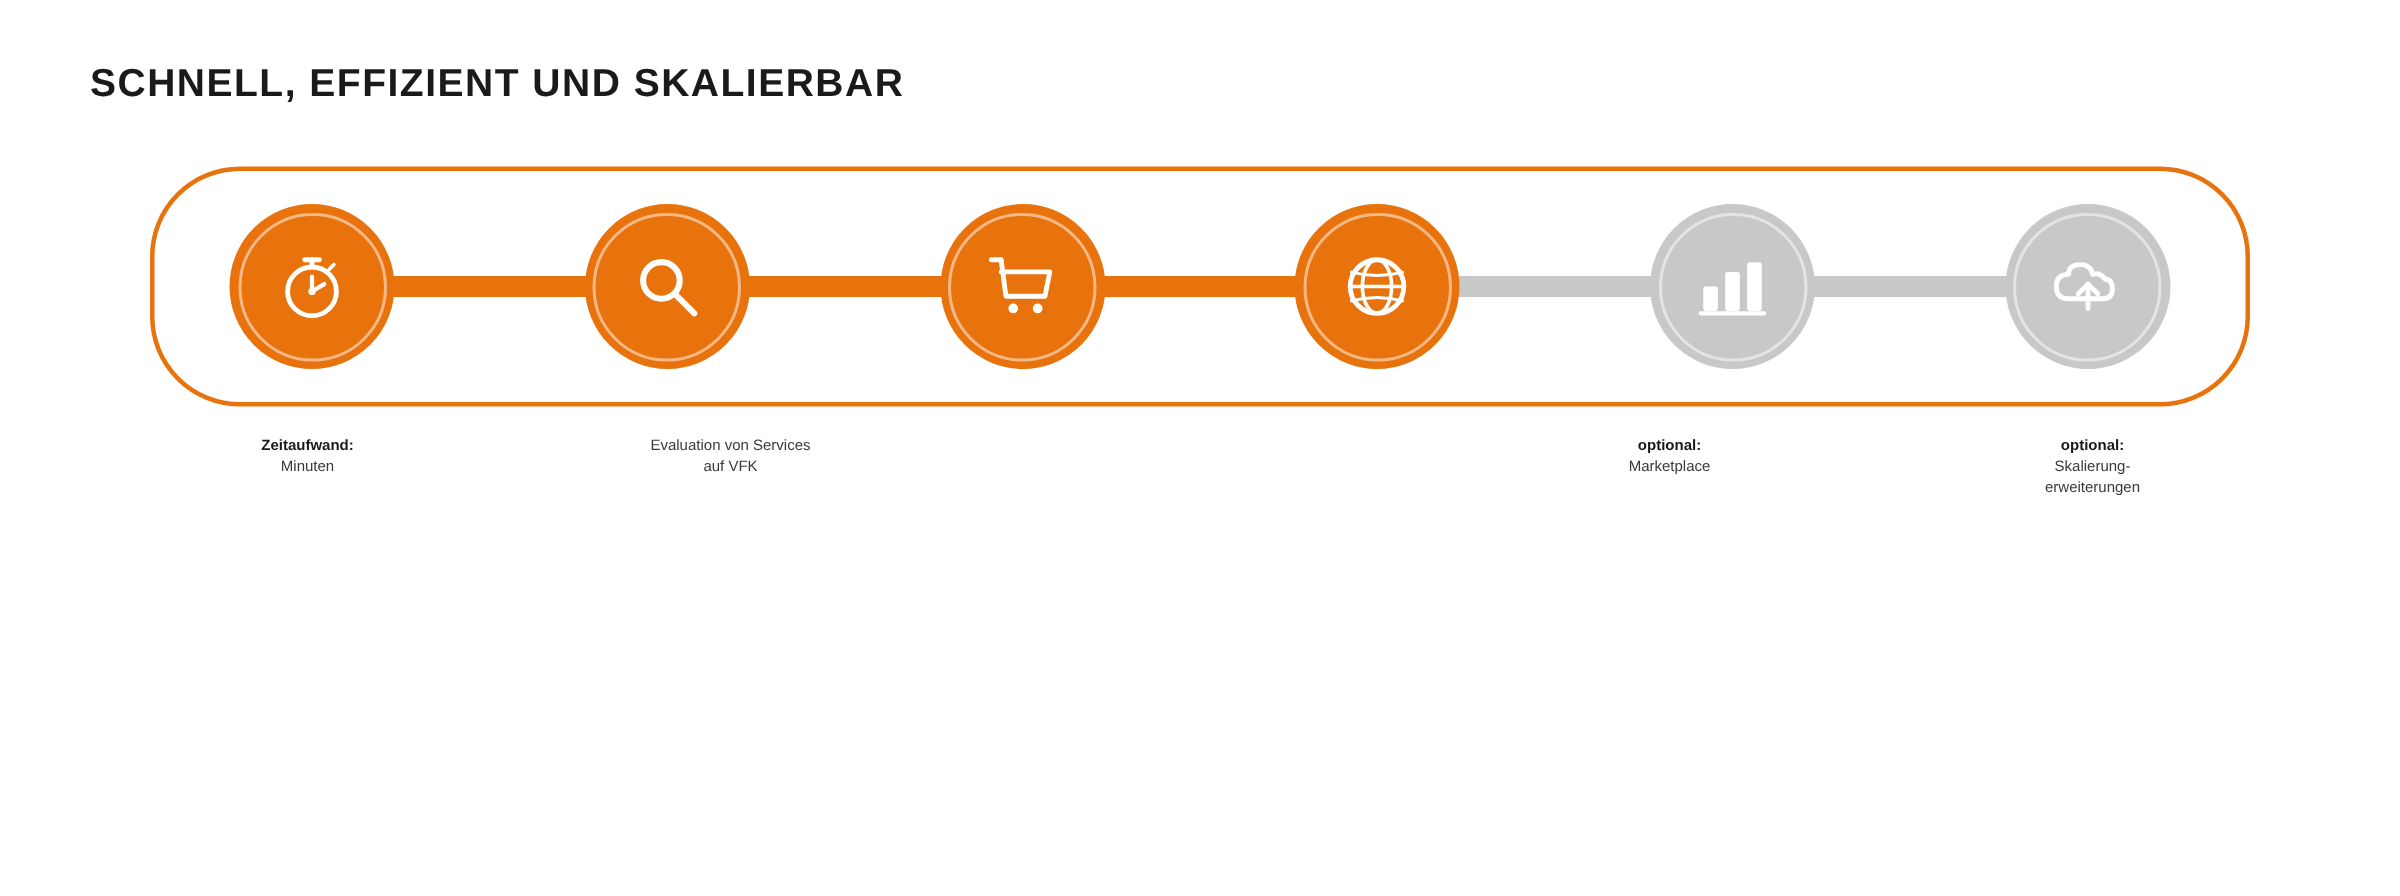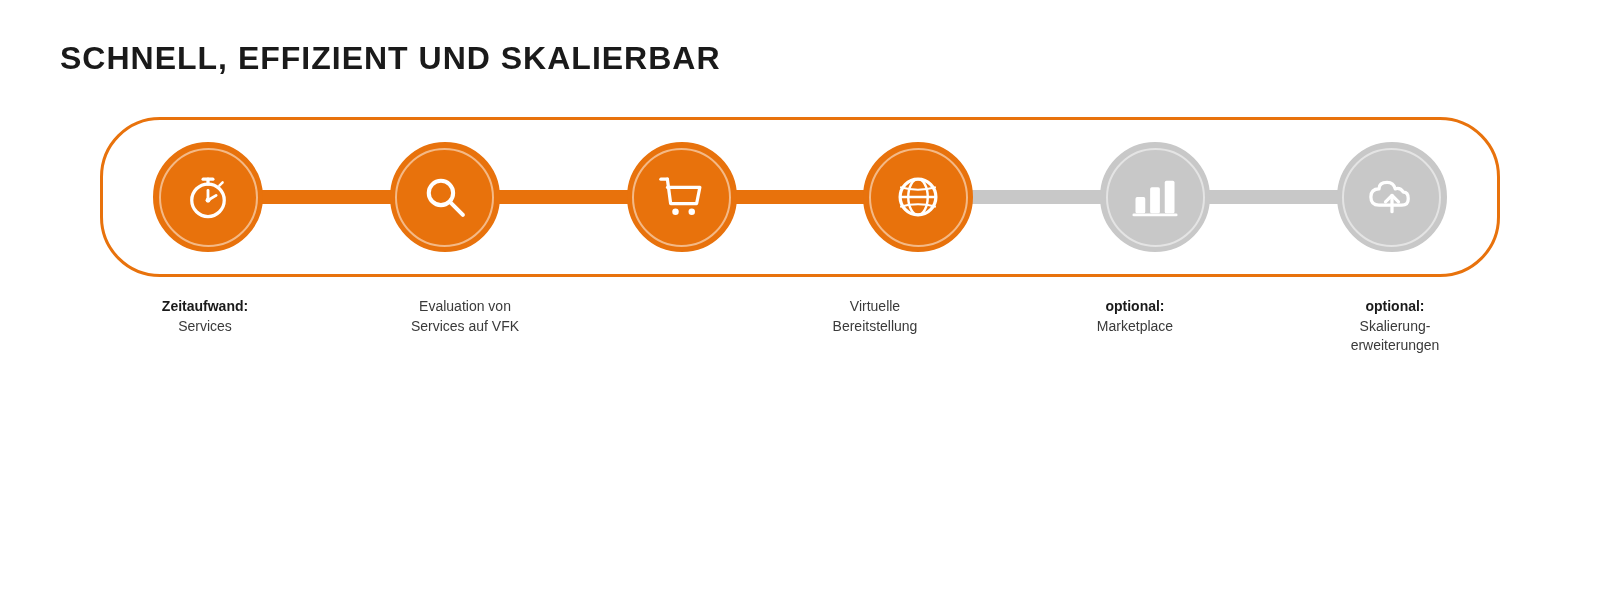--- a/index.html
+++ b/index.html
@@ -9,21 +9,21 @@
       font-family: Arial, Helvetica, sans-serif;
       width: 1600px;
       height: 597px;
       display: flex;
       flex-direction: column;
       align-items: flex-start;
       padding: 40px 60px 30px 60px;
     }
 
     .page-title {
-      font-size: 32px;
+      font-size: 26px;
       font-weight: 900;
       color: #1a1a1a;
       letter-spacing: 1px;
       margin-bottom: 40px;
       text-transform: uppercase;
     }
 
     .flow-wrapper {
       width: 100%;
       display: flex;
@@ -108,21 +108,21 @@
       width: 1400px;
       display: flex;
       align-items: flex-start;
       justify-content: space-between;
       padding: 0 50px;
     }
 
     .label-item {
       width: 110px;
       text-align: center;
-      font-size: 14px;
+      font-size: 10px;
       color: #3a3a3a;
       line-height: 1.4;
       flex-shrink: 0;
     }
 
     .label-item .bold {
       font-weight: 700;
       color: #1a1a1a;
     }
 
@@ -212,37 +212,34 @@
         <polyline points="24,38 32,30 40,38" fill="none" stroke="white" stroke-width="4" stroke-linejoin="round" stroke-linecap="round"></polyline>
       </svg>
     </div>
 
   </div>
 
   <div class="labels-row">
 
     <div class="label-item">
       <div class="bold">Zeitaufwand:</div>
-      <div class="sub">Services</div>
+      <div class="sub">Minuten</div>
     </div>
 
     <div class="label-spacer"></div>
 
     <div class="label-item">
       <div class="sub">Evaluation von Services auf VFK</div>
     </div>
 
     <div class="label-spacer"></div>
 
 
     <div class="label-spacer"></div>
 
-    <div class="label-item">
-      <div class="sub">Virtuelle Bereitstellung</div>
-    </div>
 
     <div class="label-spacer"></div>
 
     <div class="label-item">
       <div class="bold">optional:</div>
       <div class="sub">Marketplace</div>
     </div>
 
     <div class="label-spacer"></div>
 

